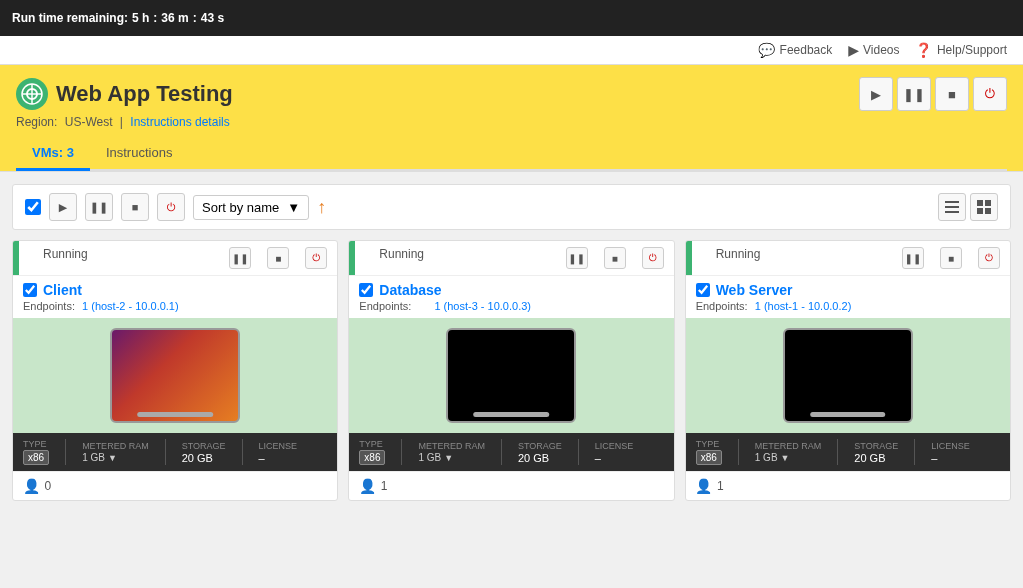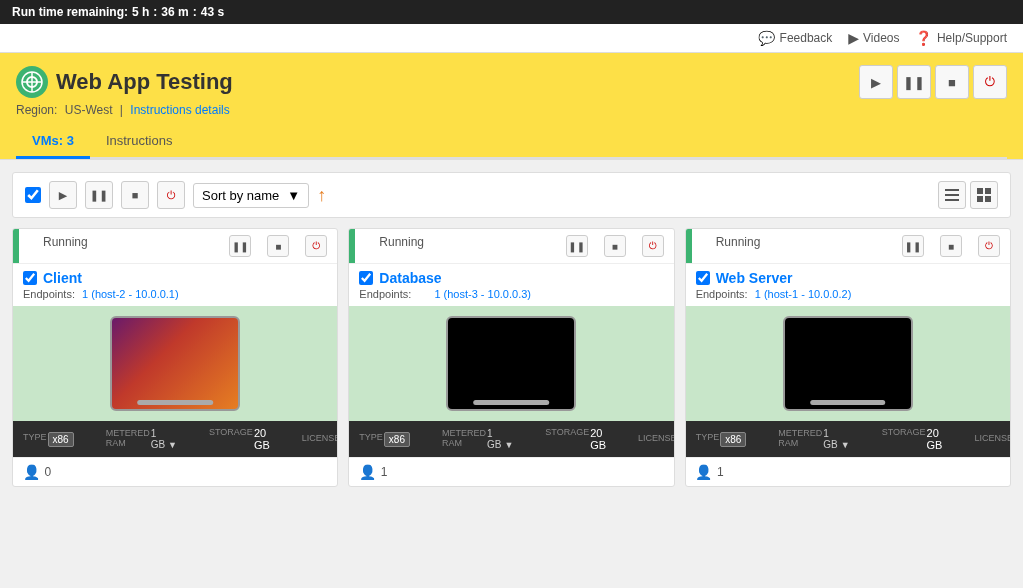--- a/index.html
+++ b/index.html
@@ -5,21 +5,21 @@
     * { box-sizing: border-box; margin: 0; padding: 0; }
     body { font-family: Arial, sans-serif; font-size: 13px; background: #f0f0f0; width: 1023px; }
 
     
     .top-bar {
       background: #222;
       color: #fff;
       display: flex;
       align-items: center;
       padding: 0 12px;
-      height: 24px;
+      height: 36px;
       font-size: 12px;
     }
     .top-bar .runtime { display: flex; gap: 4px; }
     .top-bar .runtime span { font-weight: bold; }
     .top-bar .url-expires { color: #ccc; }
 
     
     .header-bar {
       background: #fff;
       display: flex;
@@ -248,21 +248,21 @@
     .spec-label { color: #888; text-transform: uppercase; font-size: 9px; }
     .spec-value { color: #fff; font-size: 11px; }
     .spec-badge {
       background: #555;
       color: #fff;
       border: 1px solid #888;
       border-radius: 2px;
       padding: 1px 4px;
       font-size: 10px;
     }
-    .spec-group { display: flex; flex-direction: row; gap: 1px; }
+    .spec-group { display: flex; flex-direction: column; gap: 1px; }
     .spec-row { display: flex; align-items: flex-end; gap: 3px; }
     .spec-divider { width: 1px; background: #555; align-self: stretch; margin: 0 4px; }
 
     .vm-footer {
       padding: 6px 10px;
       display: flex;
       align-items: center;
       gap: 4px;
       font-size: 12px;
       color: #555;

